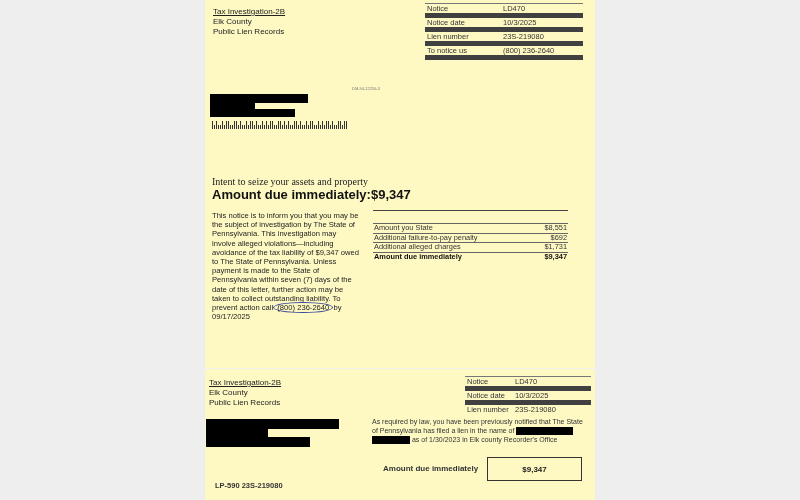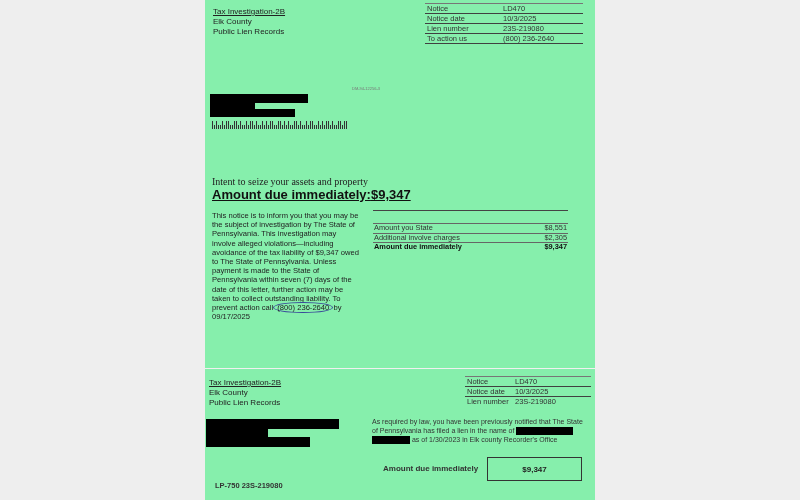--- a/index.html
+++ b/index.html
@@ -5,35 +5,35 @@
   html, body { margin: 0; padding: 0; }
   body {
     width: 800px; height: 500px; overflow: hidden;
     background: #eeeeee;
     font-family: "Liberation Sans", sans-serif;
     color: #222;
     position: relative;
   }
   .page {
     position: absolute; left: 205px; top: 0; width: 390px; height: 500px;
-    background: #86efac;
+    background: #fef9c3;
   }
   .abs { position: absolute; }
   .sender { font-size: 8px; line-height: 10px; color: #222; }
   .sender .title { text-decoration: underline; }
   .info-table { border-collapse: collapse; font-size: 7.5px; color: #333; }
-  .info-table td { padding: 0 2px; height: 9px; line-height: 9px; border-bottom: 1px solid #404040; white-space: nowrap; }
+  .info-table td { padding: 0 2px; height: 9px; line-height: 9px; border-bottom: 5px solid #404040; white-space: nowrap; }
   .info-table tr:first-child td { border-top: 1px solid #777; }
   .info-table td.k { width: 72px; }
   .redact { background: #000; position: absolute; }
   .barcode { position: absolute; height: 8px; display: flex; align-items: flex-end; gap: 1px; }
   .barcode span { display: block; width: 1px; background: #333; }
   .small-code { font-size: 4px; color: #777; }
   .intent { font-size: 10px; color: #222; font-family: Liberation Serif, serif; }
-  .amount-head { font-size: 13px; font-weight: bold; color: #111; text-decoration: underline; }
+  .amount-head { font-size: 13px; font-weight: bold; color: #111; }
   .body-text { font-size: 7.6px; line-height: 9.2px; color: #222; width: 150px; }
   .phone-circle { display: inline-block; border: 1px solid #3a4a9a; border-radius: 50%; padding: 0 3px; margin: -2px -2px; }
   .billing { width: 195px; }
   .billing .rule-top { border-top: 1px solid #444; }
   .billing h3 { font-size: 8px; margin: 3px 0 0 0; font-weight: bold; color: #222; }
   .billing table { border-collapse: collapse; width: 100%; font-size: 7.4px; margin-top: 12px; color: #333; }
   .billing td { height: 8.5px; line-height: 8.5px; border-bottom: 1px solid #666; padding: 0 1px; }
   .billing tr:first-child td { border-top: 1px solid #666; }
   .billing td.v { text-align: right; }
   .billing tr.total td { font-weight: bold; border-bottom: none; color: #111; }
@@ -62,21 +62,21 @@
     </tr>
     <tr>
       <td class="k">Notice date</td>
       <td>10/3/2025</td>
     </tr>
     <tr>
       <td class="k">Lien number</td>
       <td>23S-219080</td>
     </tr>
     <tr>
-      <td class="k">To action us</td>
+      <td class="k">To notice us</td>
       <td>(800) 236-2640</td>
     </tr>
   </tbody>
     </table>
 
   <div class="abs small-code" style="left:147px; top:86px;">DM-94-12256-3</div>
 
   <div class="redact" style="left:5px; top:94px; width:98px; height:9px;"></div>
   <div class="redact" style="left:5px; top:102px; width:45px; height:8px;"></div>
   <div class="redact" style="left:5px; top:109px; width:85px; height:8px;"></div>
@@ -167,22 +167,26 @@
 
   <div class="abs billing" style="left:168px; top:210px;">
     <div class="rule-top"></div>
     <table>
       <tbody>
           <tr>
         <td>Amount you State</td>
         <td class="v">$8,551</td>
       </tr>
       <tr>
-        <td>Additional involve charges</td>
-        <td class="v">$2,305</td>
+        <td>Additional failure-to-pay penalty</td>
+        <td class="v">$692</td>
+      </tr>
+      <tr>
+        <td>Additional alleged charges</td>
+        <td class="v">$1,731</td>
       </tr>
       <tr class="total">
         <td>Amount due immediately</td>
         <td class="v">$9,347</td>
       </tr>
     </tbody>
       </table>
   </div>
 
   <div class="divider"></div>
@@ -219,14 +223,14 @@
     <span class="redact" style="position:relative; display:inline-block; width:57px; height:8px; vertical-align:middle;"></span>
     <span class="redact" style="position:relative; display:inline-block; width:38px; height:8px; vertical-align:middle;"></span>
     <span>as of 1/30/2023 in Elk county Recorder's Office</span>
   </div>
 
   <div class="abs due-label" style="left:178px; top:464px;">Amount due immediately</div>
   <div class="abs due-box" style="left:282px; top:457px;">
     <span>$9,347</span>
   </div>
 
-  <div class="abs footer-code" style="left:10px; top:481px;">LP-750 23S-219080</div>
+  <div class="abs footer-code" style="left:10px; top:481px;">LP-590 23S-219080</div>
 </div>
 
 </body></html>

